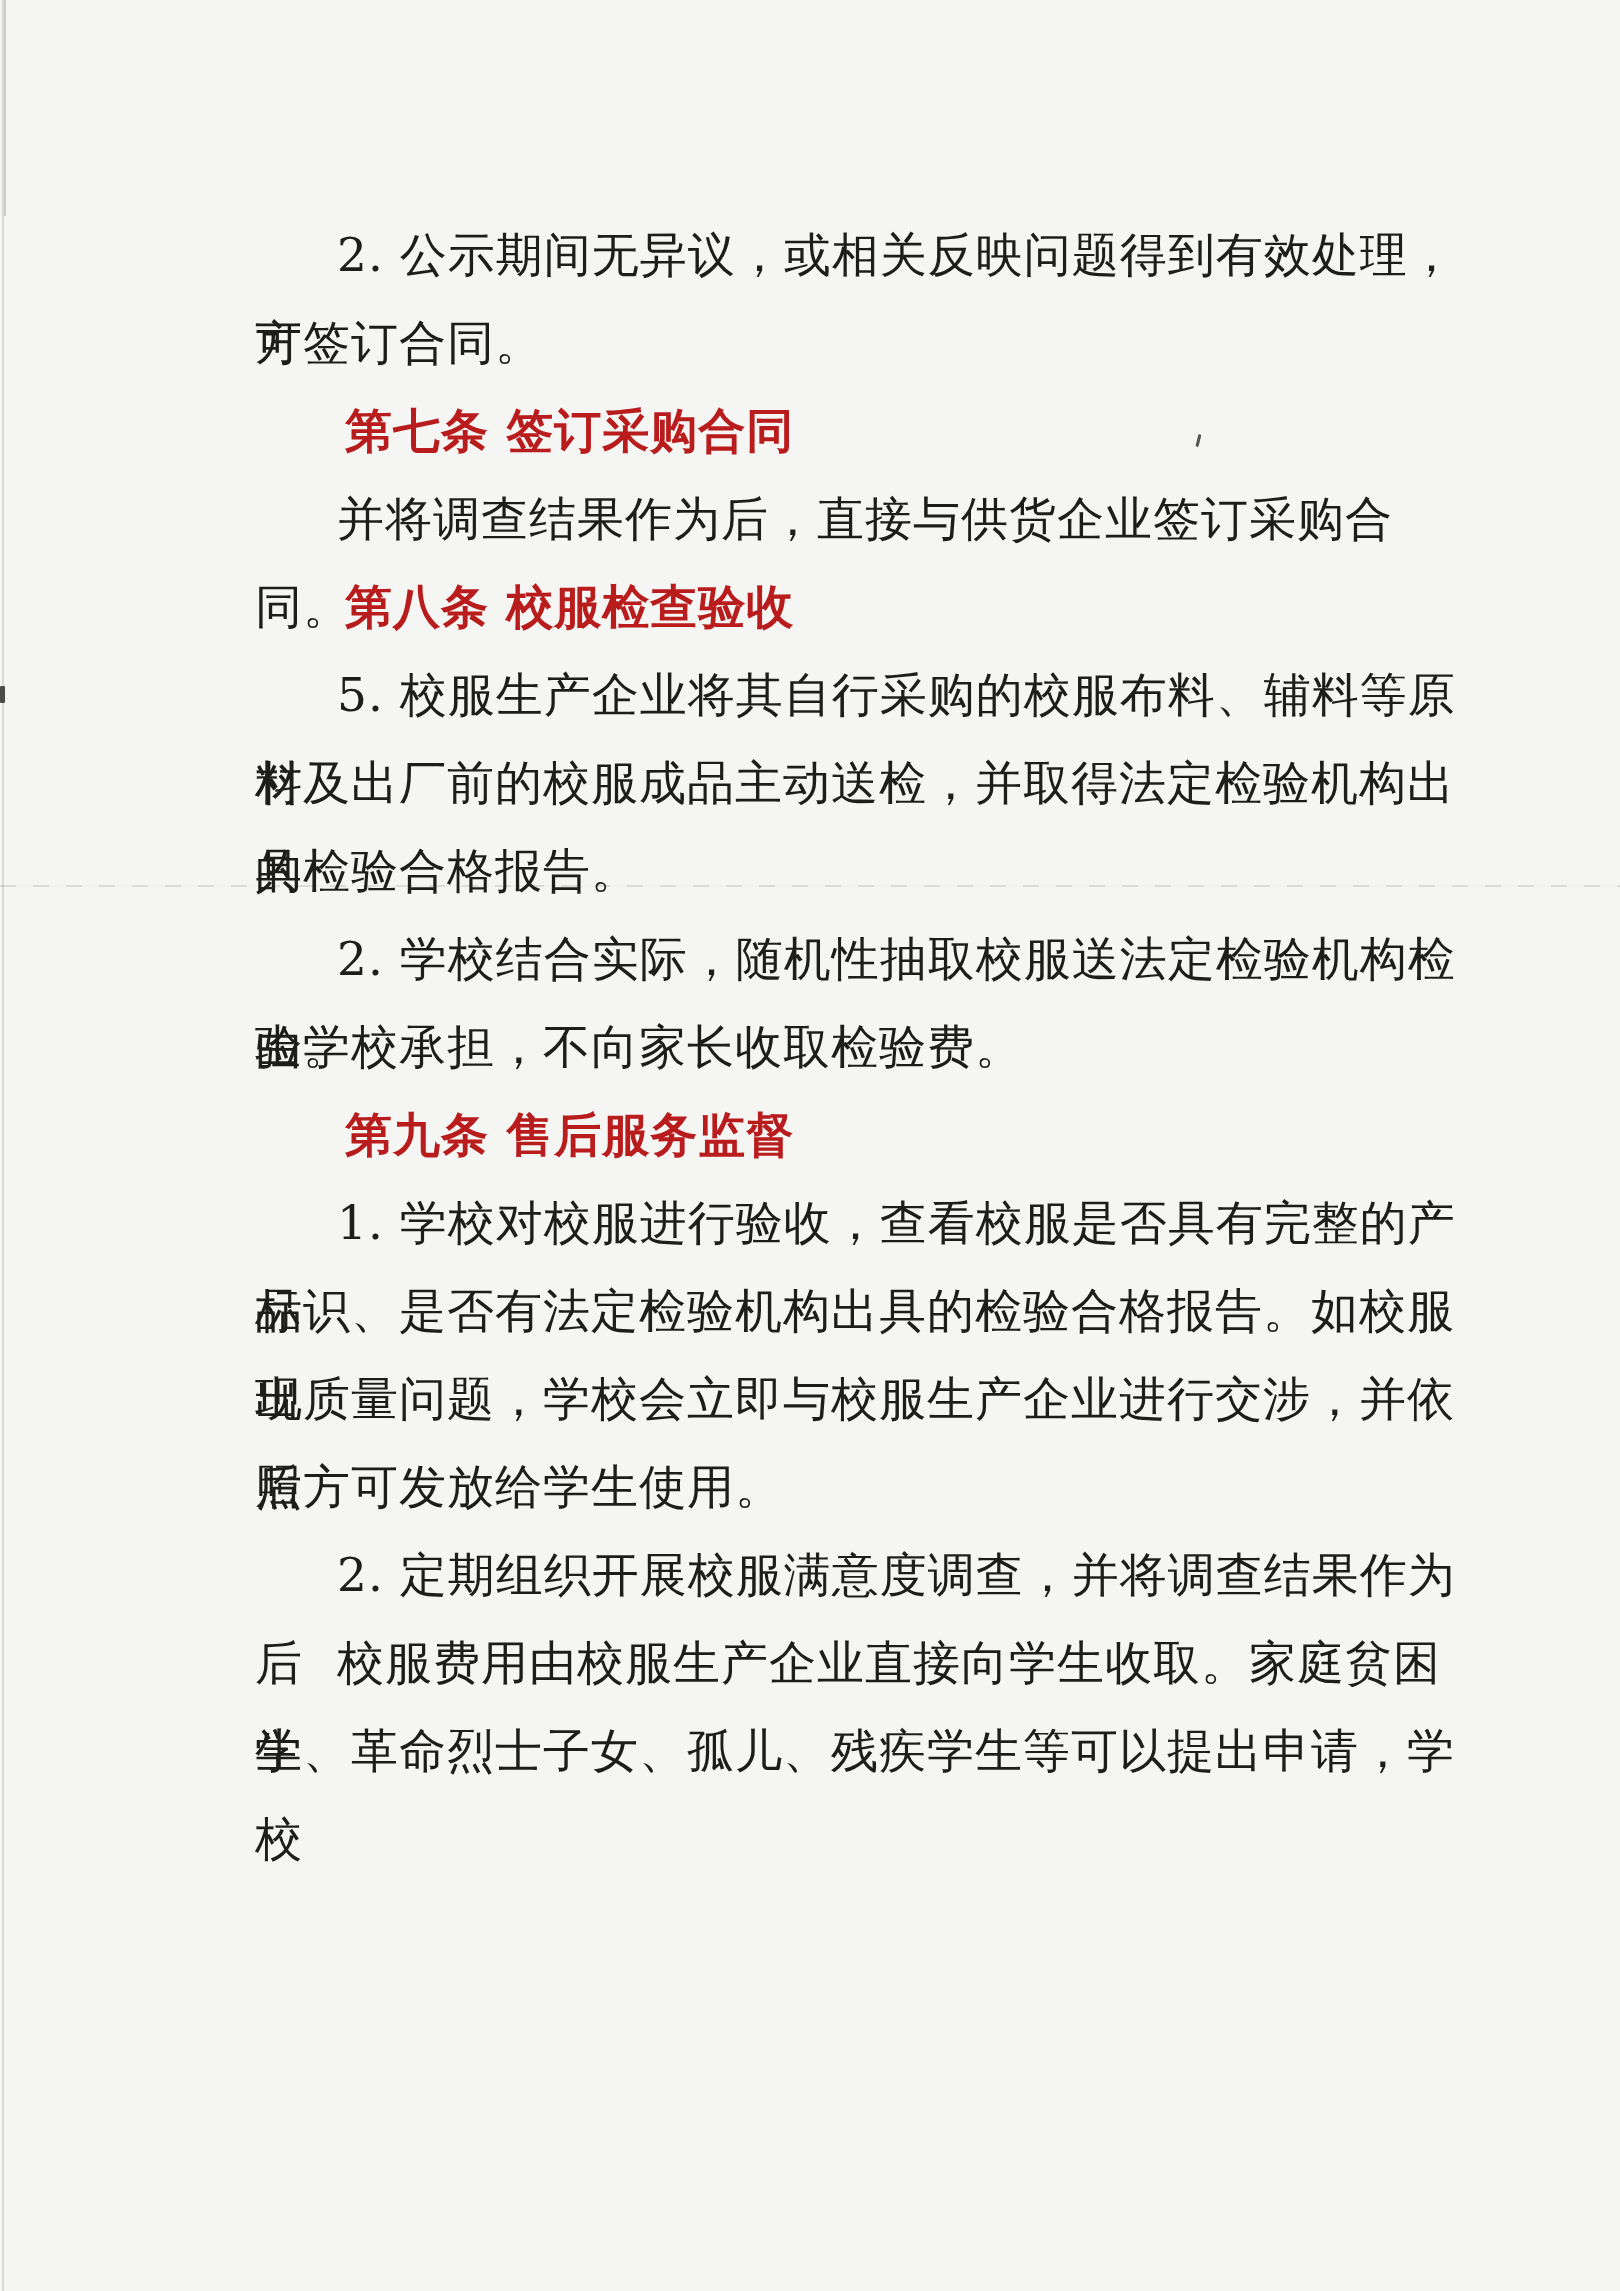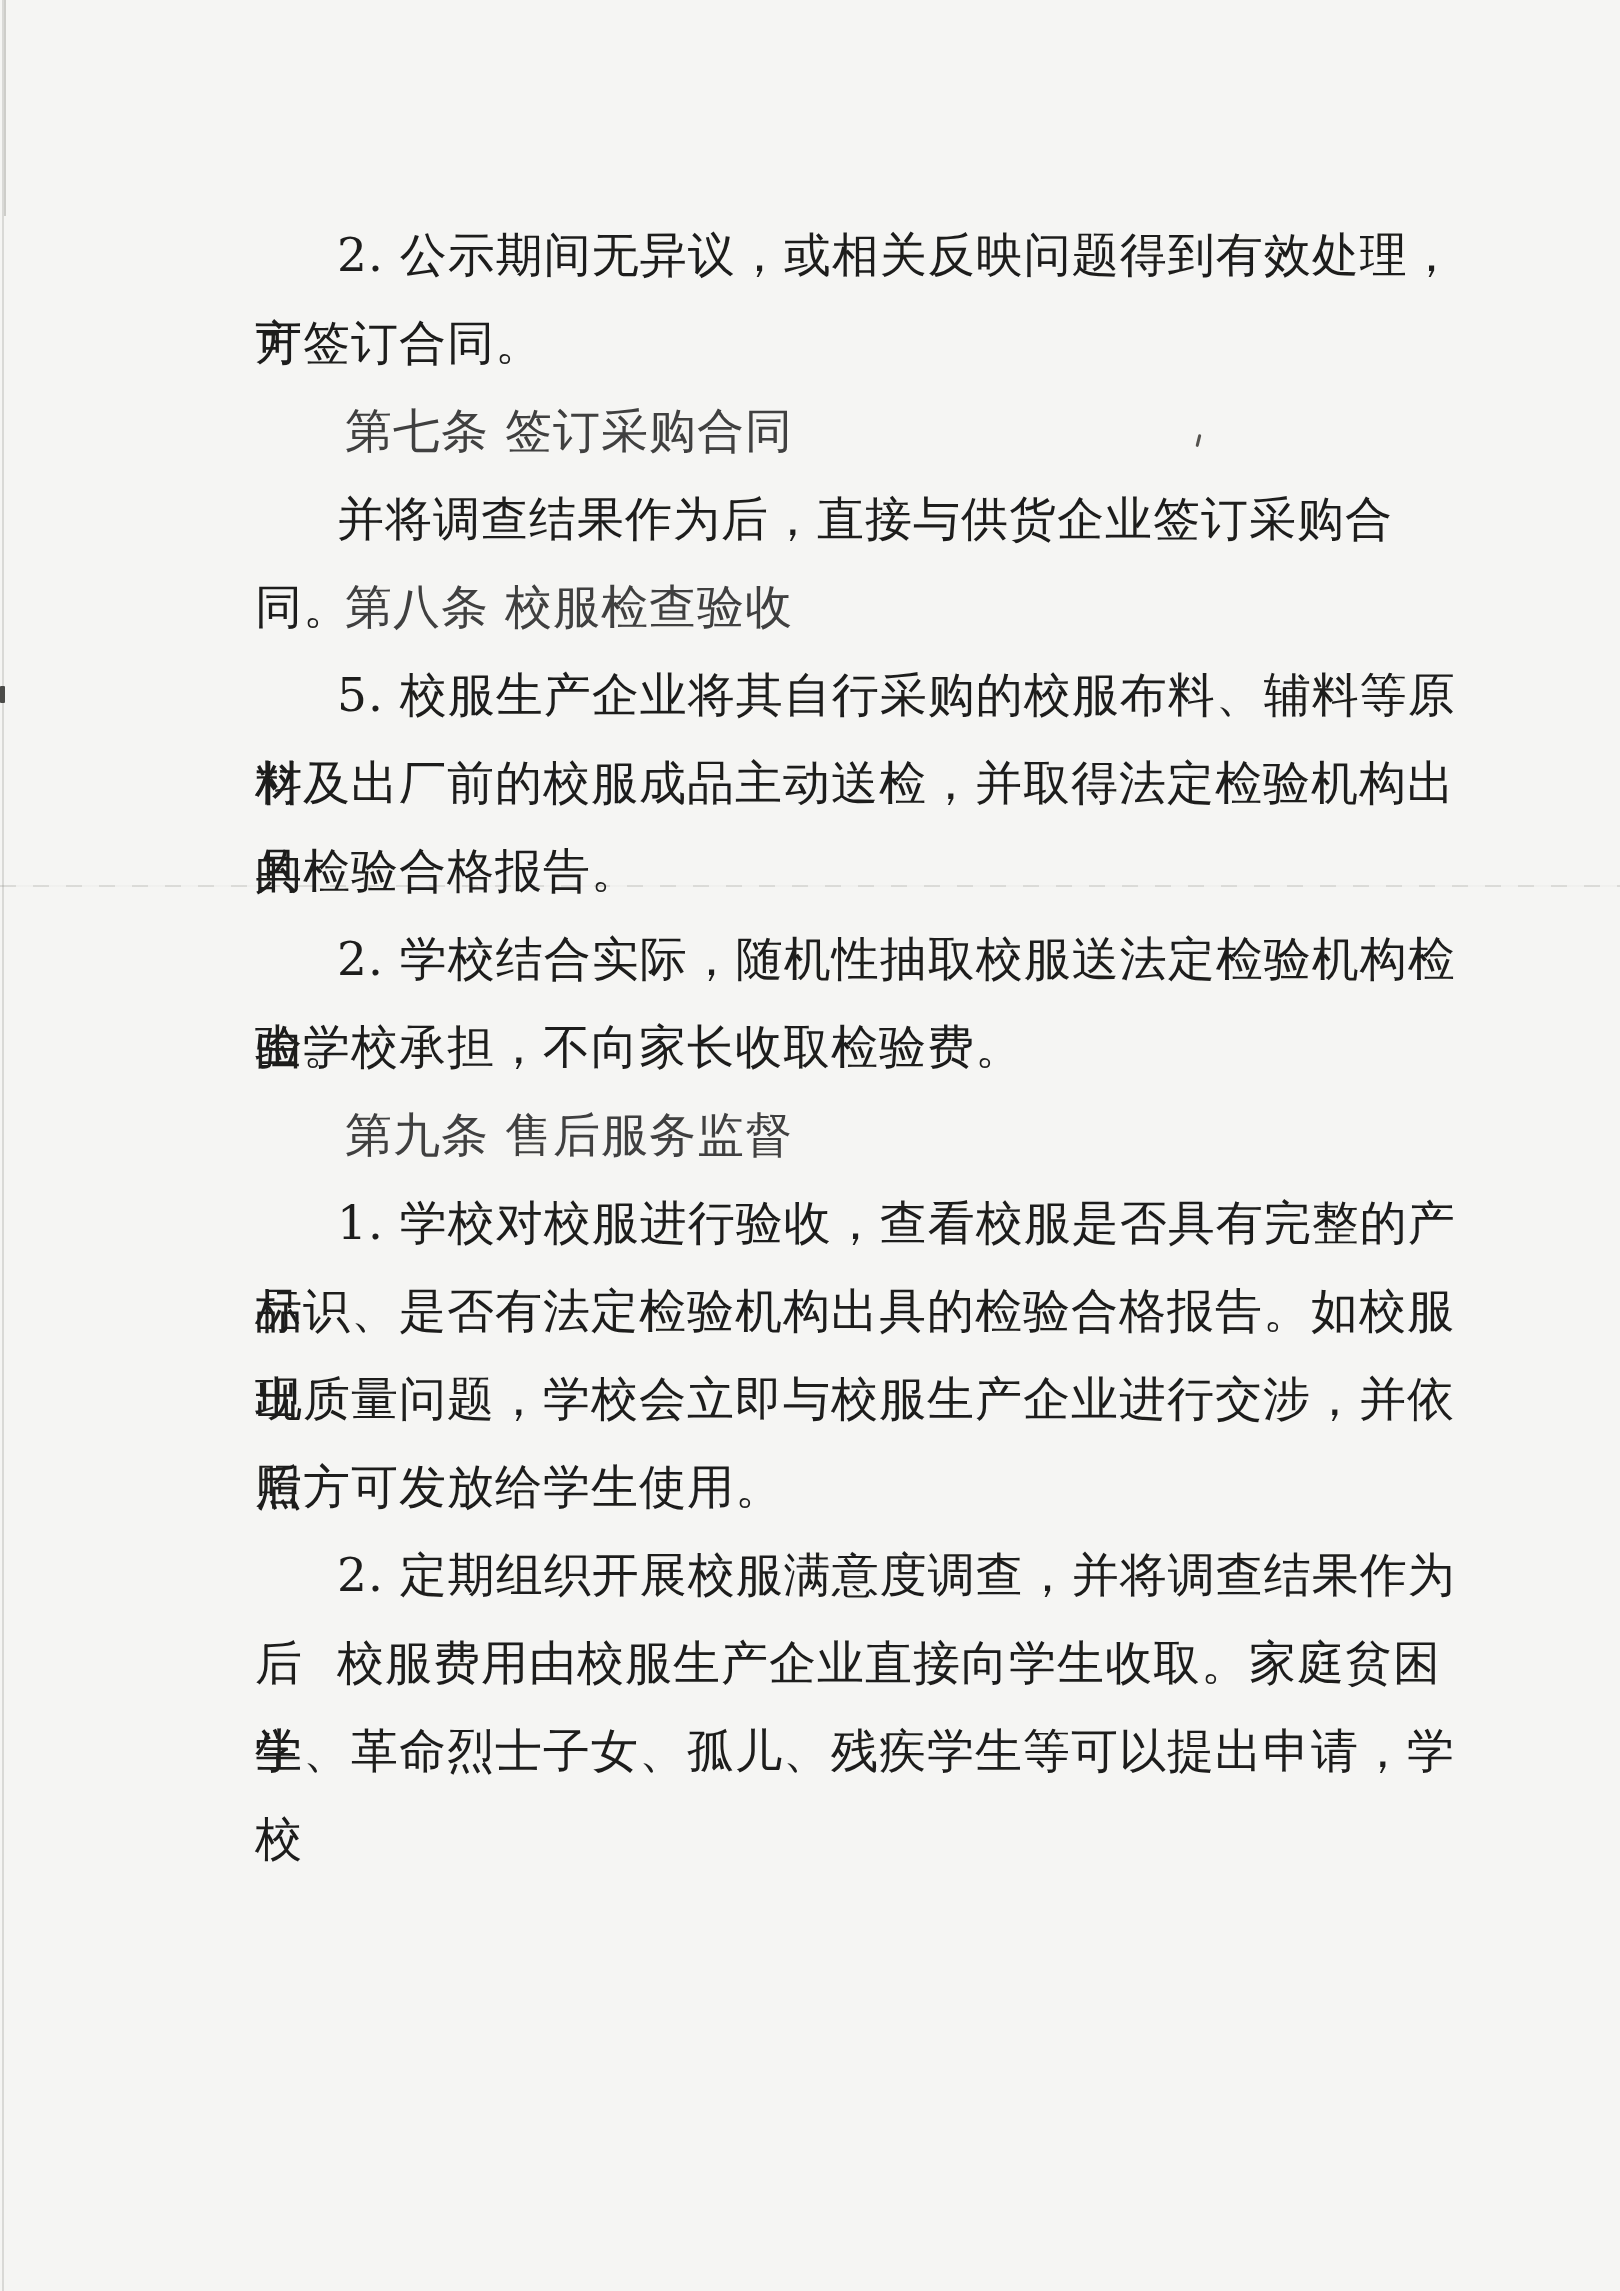--- a/index.html
+++ b/index.html
@@ -76,21 +76,21 @@
     color: #1d1d1c;
     letter-spacing: 1px;
     text-align: left;
   }
   .ln {
     white-space: pre-wrap;
     height: 88px;
   }
   .ln-flush   { text-indent: 0; }
   .ln-indent  { text-indent: 82px; }
-  .ln-heading { text-indent: 90px; font-weight: 400; color: #404040; }
+  .ln-heading { text-indent: 90px; font-weight: 700; color: #b91c1c; }
 </style>
 </head>
 <body>
 
 <div class="page">
 
   <div class="edge-line"></div>
   <div class="edge-line-top"></div>
   <div class="fold-line"></div>
   <div class="edge-mark"></div>

